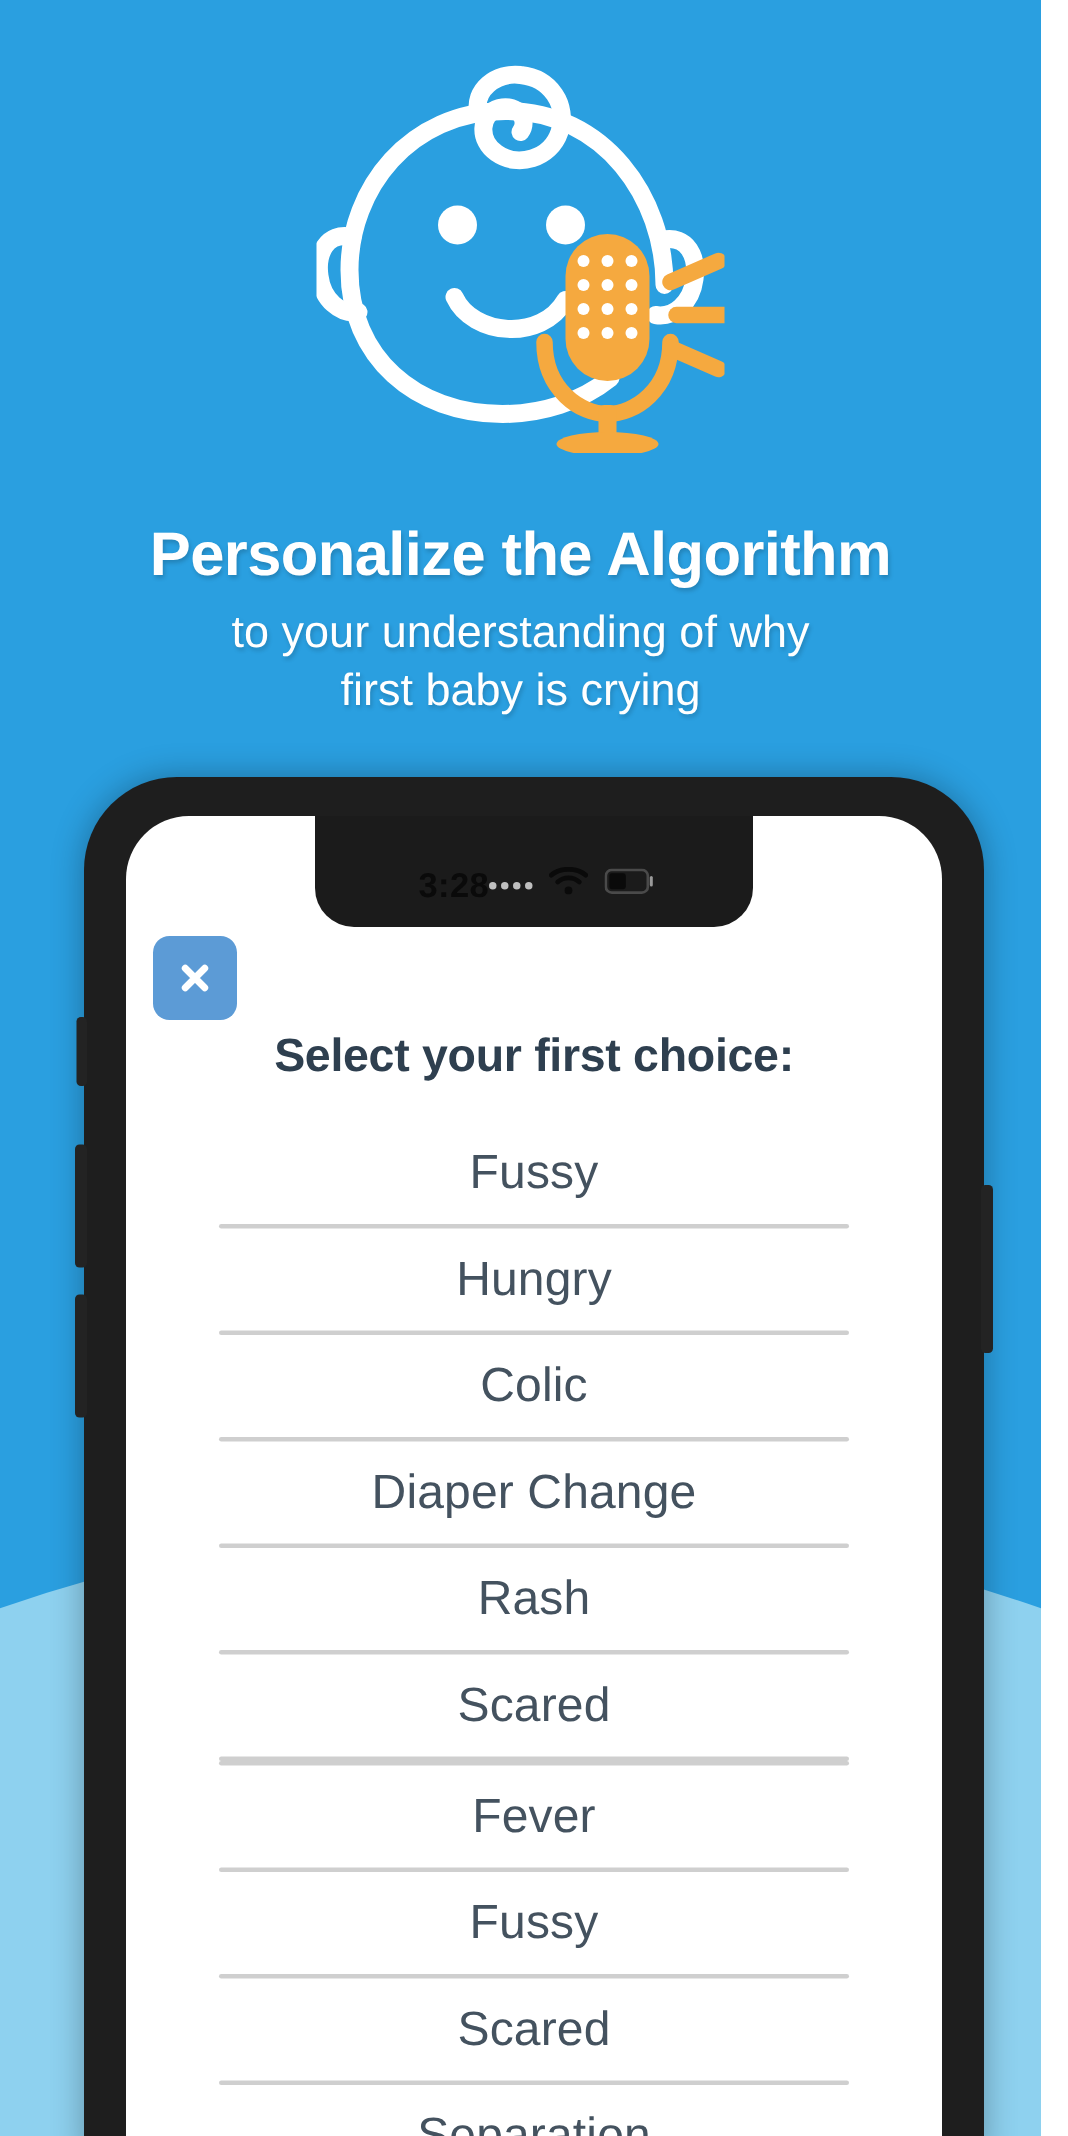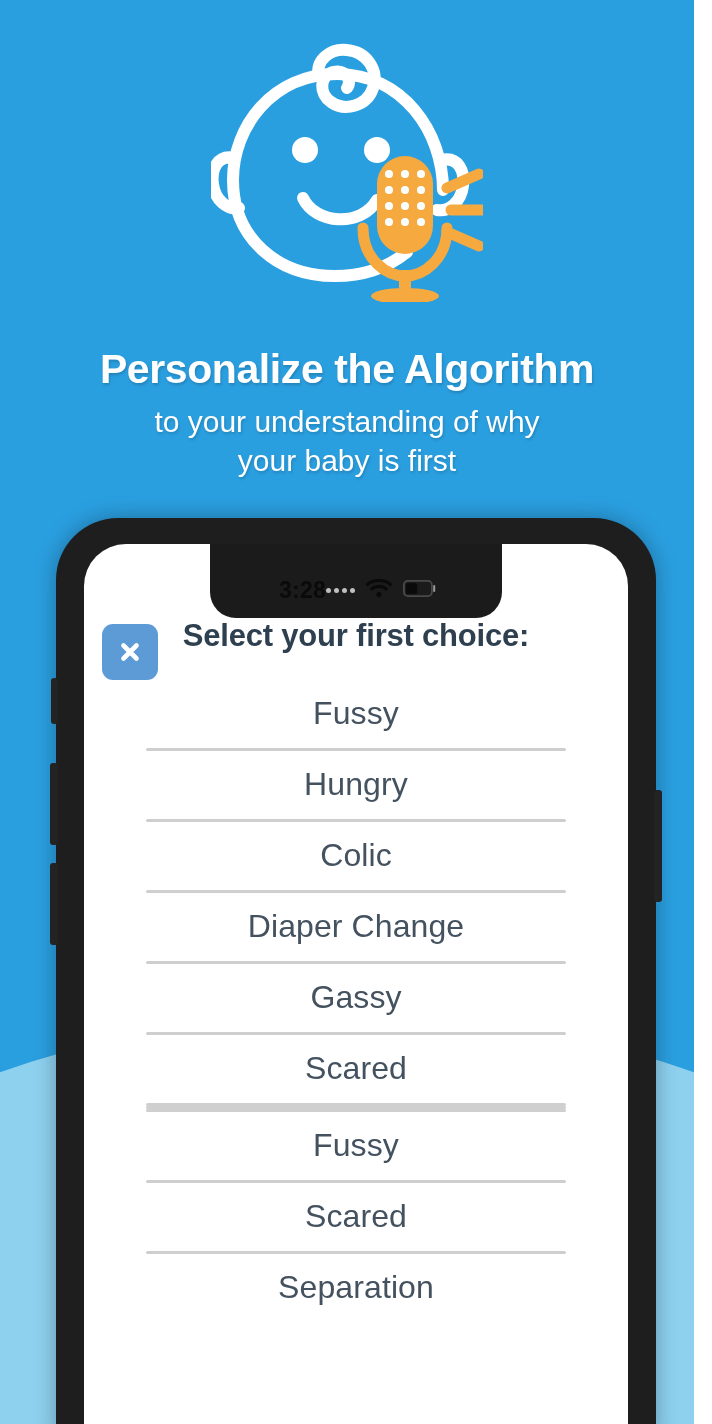--- a/index.html
+++ b/index.html
@@ -143,20 +143,21 @@
     background:#5C9BD6;
     border-radius:11px;
     display:flex;
     align-items:center;
     justify-content:center;
     cursor:pointer;
   }
   .close-btn svg { display:block; }
 
   .page-title {
+    margin-top:68px;
     text-align:center;
     font-size:31px;
     font-weight:bold;
     color:#2E3F4F;
     letter-spacing:-.2px;
   }
 
   .choice-list {
     margin-top:26px;
     padding:0 62px;
@@ -239,21 +240,21 @@
           <line x1="236" y1="194" x2="268" y2="208"></line>
         </g>
       </g>
     </svg>
   </div>
 
   <div class="headline">
     <h1>Personalize the Algorithm</h1>
     <div class="sub">
       <div>to your understanding of why</div>
-      <div>your baby is first</div>
+      <div>first baby is crying</div>
     </div>
   </div>
 
   <div id="phone">
     <div class="side-btn btn-silent"></div>
     <div class="side-btn btn-volup"></div>
     <div class="side-btn btn-voldn"></div>
     <div class="side-btn btn-power"></div>
 
     <div id="viewport">
@@ -299,25 +300,26 @@
 
         <div class="choice-list">
             <div class="choice-item">Fussy</div>
             <div class="choice-sep"></div>
             <div class="choice-item">Hungry</div>
             <div class="choice-sep"></div>
             <div class="choice-item">Colic</div>
             <div class="choice-sep"></div>
             <div class="choice-item">Diaper Change</div>
             <div class="choice-sep"></div>
-            <div class="choice-item">Gassy</div>
+            <div class="choice-item">Rash</div>
             <div class="choice-sep"></div>
             <div class="choice-item">Scared</div>
             <div class="choice-sep"></div>
             <div class="choice-sep"></div>
+            <div class="choice-item">Fever</div>
             <div class="choice-sep"></div>
             <div class="choice-item">Fussy</div>
             <div class="choice-sep"></div>
             <div class="choice-item">Scared</div>
             <div class="choice-sep"></div>
             <div class="choice-item">Separation</div>
           </div>
 
       </div>
     </div>

